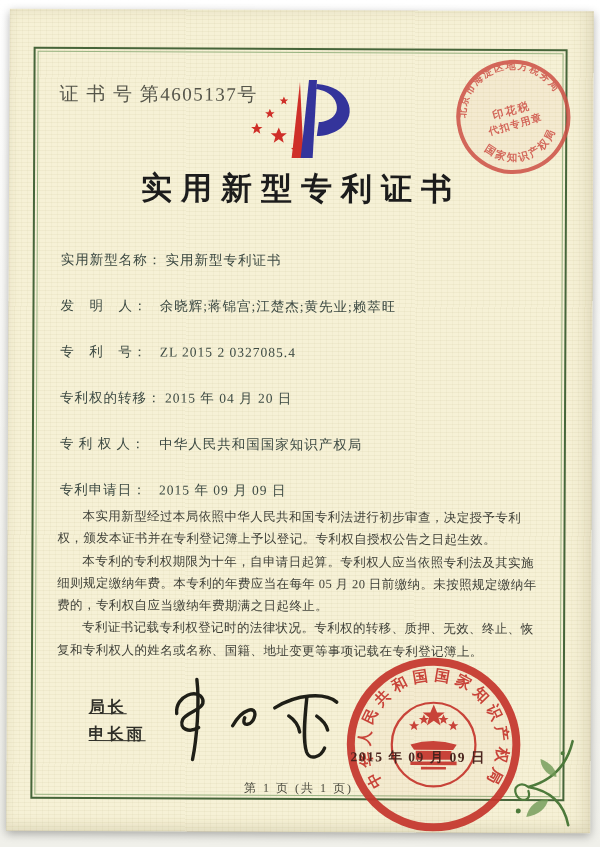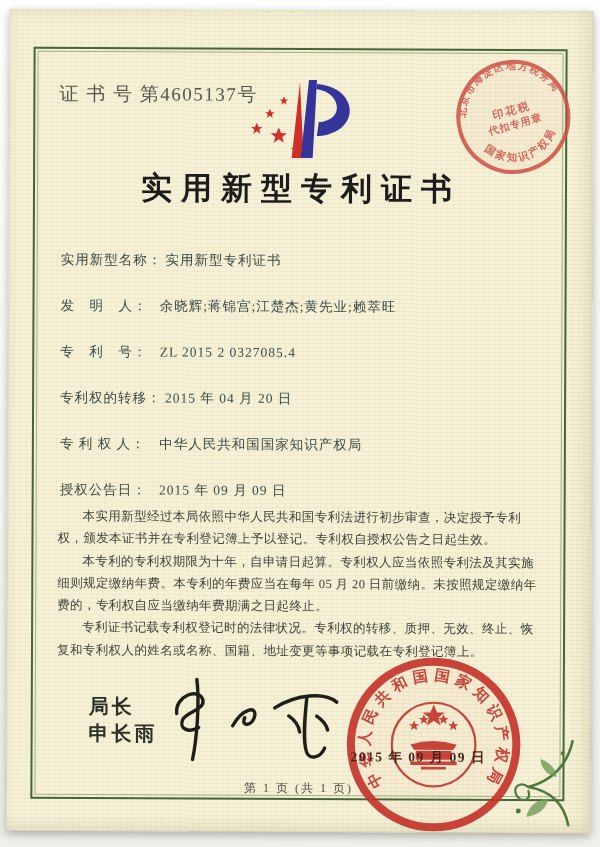--- a/index.html
+++ b/index.html
@@ -41,21 +41,21 @@
   }
   .field-row { line-height:18px; }
   .flabel { display:inline-block; min-width:96px; letter-spacing:1px; }
   .fvalue { letter-spacing:1px; }
   .body-text {
     position:absolute; left:50px; top:496px; width:488px; z-index:2;
     font-size:12.5px; line-height:22.3px; color:#3f4038; letter-spacing:.4px;
   }
   .body-text p { text-indent:2em; }
   .signer { position:absolute; left:82px; top:684px; z-index:2; color:#2f2f28; }
-  .signer div { font-size:20px; letter-spacing:3px; font-weight:600; line-height:27px; }
+  .signer div { font-size:16px; letter-spacing:3px; font-weight:600; line-height:27px;text-decoration:underline; }
   .autograph { position:absolute; left:150px; top:658px; z-index:3; }
   .seal-main { position:absolute; left:338px; top:645px; width:178px; height:178px; z-index:3; opacity:.92; }
   .seal-date {
     position:absolute; left:344px; top:738px; z-index:4; font-size:13.5px; font-weight:600;
     color:#4a241e; letter-spacing:1.5px;
   }
   .seal-tax { position:absolute; left:444px; top:46px; width:120px; height:120px; z-index:3;
     transform:rotate(-16deg); opacity:.85; }
   .footer-page {
     position:absolute; left:0; top:770px; width:100%; text-align:center; z-index:2;
@@ -109,21 +109,21 @@
     </div>
     <div class="field-row">
       <span class="flabel">专利权的转移：</span>
       <span class="fvalue">2015 年 04 月 20 日</span>
     </div>
     <div class="field-row">
       <span class="flabel">专 利 权 人：</span>
       <span class="fvalue">中华人民共和国国家知识产权局</span>
     </div>
     <div class="field-row">
-      <span class="flabel">授权公告日：</span>
+      <span class="flabel">专利申请日：</span>
       <span class="fvalue">2015 年 09 月 09 日</span>
     </div>
   </div>
 
   <div class="body-text">
     <p>本实用新型经过本局依照中华人民共和国专利法进行初步审查，决定授予专利权，颁发本证书并在专利登记簿上予以登记。专利权自授权公告之日起生效。</p>
     <p>本专利的专利权期限为十年，自申请日起算。专利权人应当依照专利法及其实施细则规定缴纳年费。本专利的年费应当在每年 05 月 20 日前缴纳。未按照规定缴纳年费的，专利权自应当缴纳年费期满之日起终止。</p>
     <p>专利证书记载专利权登记时的法律状况。专利权的转移、质押、无效、终止、恢复和专利权人的姓名或名称、国籍、地址变更等事项记载在专利登记簿上。</p>
   </div>
 

